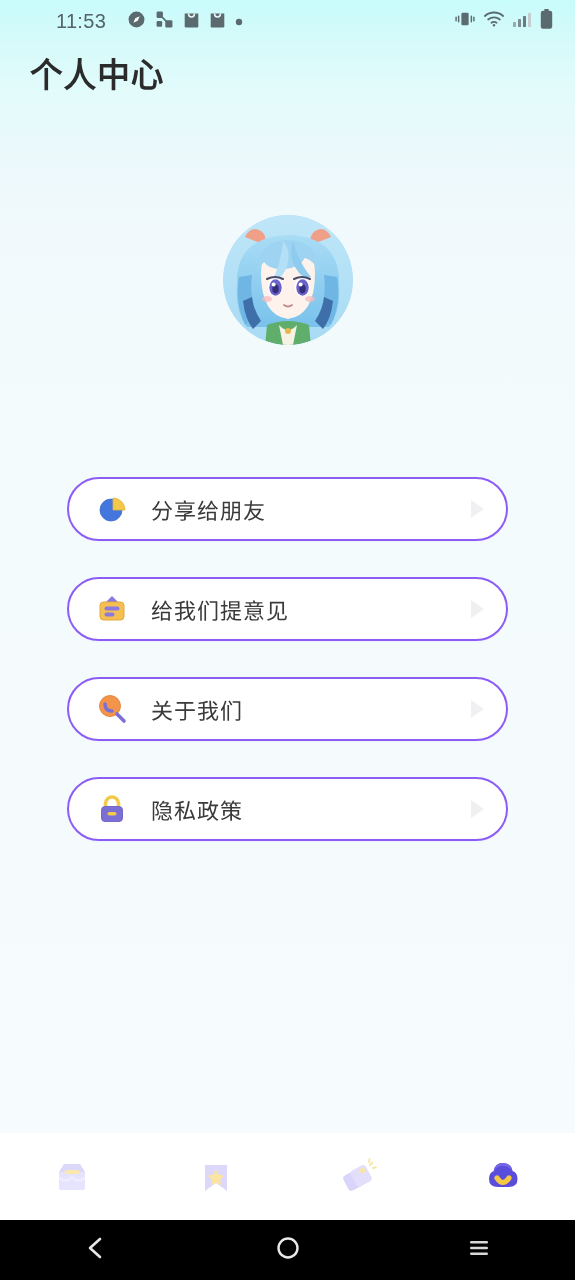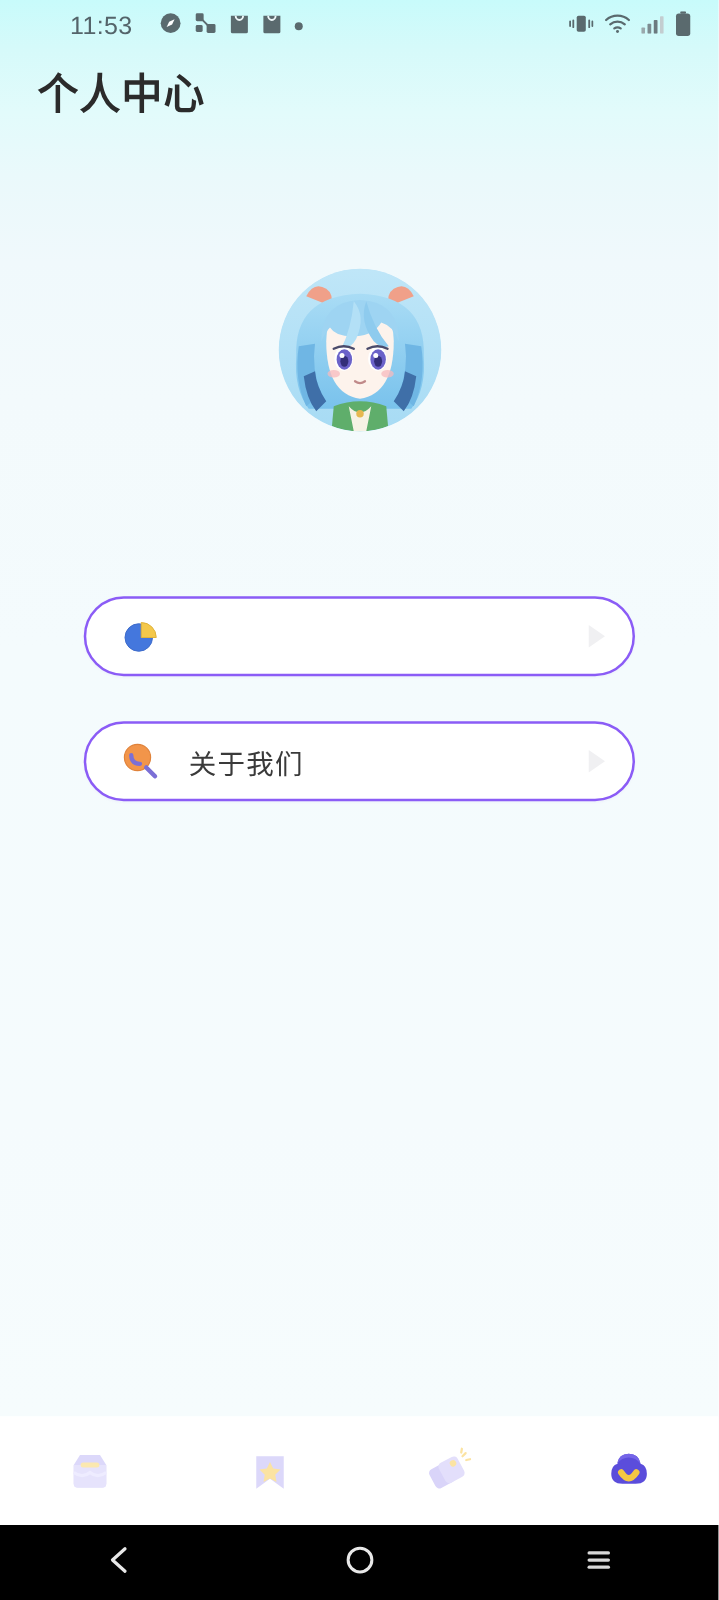--- a/index.html
+++ b/index.html
@@ -306,37 +306,63 @@
 
     <div class="menu-item">
       <span class="menu-icon">
         <svg width="32" height="32" viewBox="0 0 32 32">
           <circle cx="15" cy="17" r="11" fill="#4477dd"></circle>
           <circle cx="15" cy="17" r="11" fill="none" stroke="#3e6ccb" stroke-width="0.8"></circle>
           <path d="M17 5 A12 12 0 0 1 29 17 L17 17 Z" fill="#f4c84b"></path>
           <path d="M17 5 A12 12 0 0 1 29 17 L17 17 Z" fill="none" stroke="#e0b33c" stroke-width="0.8"></path>
         </svg>
       </span>
+      <span class="menu-label">分享给朋友</span>
       <span class="menu-arrow"></span>
     </div>
 
+    <div class="menu-item">
+      <span class="menu-icon">
+        <svg width="32" height="32" viewBox="0 0 32 32">
+          <path d="M16 3 L23 10 H9 Z" fill="#8a7ae0"></path>
+          <rect x="4" y="9" width="24" height="18" rx="3.5" fill="#f5bf52"></rect>
+          <rect x="4" y="9" width="24" height="18" rx="3.5" fill="none" stroke="#e2a93f" stroke-width="1"></rect>
+          <rect x="8.5" y="13.5" width="15" height="4" rx="2" fill="#8a7ae0"></rect>
+          <rect x="8.5" y="19.5" width="10" height="4" rx="2" fill="#8a7ae0"></rect>
+        </svg>
+      </span>
+      <span class="menu-label">给我们提意见</span>
+      <span class="menu-arrow"></span>
+    </div>
 
     <div class="menu-item">
       <span class="menu-icon">
         <svg width="32" height="32" viewBox="0 0 32 32">
           <circle cx="14" cy="13" r="10.5" fill="#f2954a"></circle>
           <circle cx="14" cy="13" r="10.5" fill="none" stroke="#e0823a" stroke-width="0.9"></circle>
           <path d="M9 11 q0 7 7 7" fill="none" stroke="#7b6fd6" stroke-width="3.4" stroke-linecap="round"></path>
           <path d="M21 21 L28 28" stroke="#7b6fd6" stroke-width="3.6" stroke-linecap="round"></path>
         </svg>
       </span>
       <span class="menu-label">关于我们</span>
       <span class="menu-arrow"></span>
     </div>
 
+    <div class="menu-item">
+      <span class="menu-icon">
+        <svg width="32" height="32" viewBox="0 0 32 32">
+          <path d="M9.5 14 v-3.5 a6.5 6.5 0 0 1 13 0 V14" fill="none" stroke="#f2ca4c" stroke-width="3.6" stroke-linecap="round"></path>
+          <rect x="5.5" y="13.5" width="21" height="15" rx="3.5" fill="#7b6fd6"></rect>
+          <rect x="5.5" y="13.5" width="21" height="15" rx="3.5" fill="none" stroke="#6c60c9" stroke-width="0.9"></rect>
+          <rect x="11.5" y="19" width="9" height="3.6" rx="1.8" fill="#f2ca4c"></rect>
+        </svg>
+      </span>
+      <span class="menu-label">隐私政策</span>
+      <span class="menu-arrow"></span>
+    </div>
 
   </div>
 
   <div class="tabbar">
 
     <div class="tab">
       <span>
         <svg width="42" height="42" viewBox="0 0 42 42">
           <path d="M8 16 L13 8 h16 l5 8 v15 a3 3 0 0 1 -3 3 H11 a3 3 0 0 1 -3 -3 Z" fill="#dcd8fa"></path>
           <path d="M8 16 h26 v15 a3 3 0 0 1 -3 3 H11 a3 3 0 0 1 -3 -3 Z" fill="#e6e3fc"></path>

